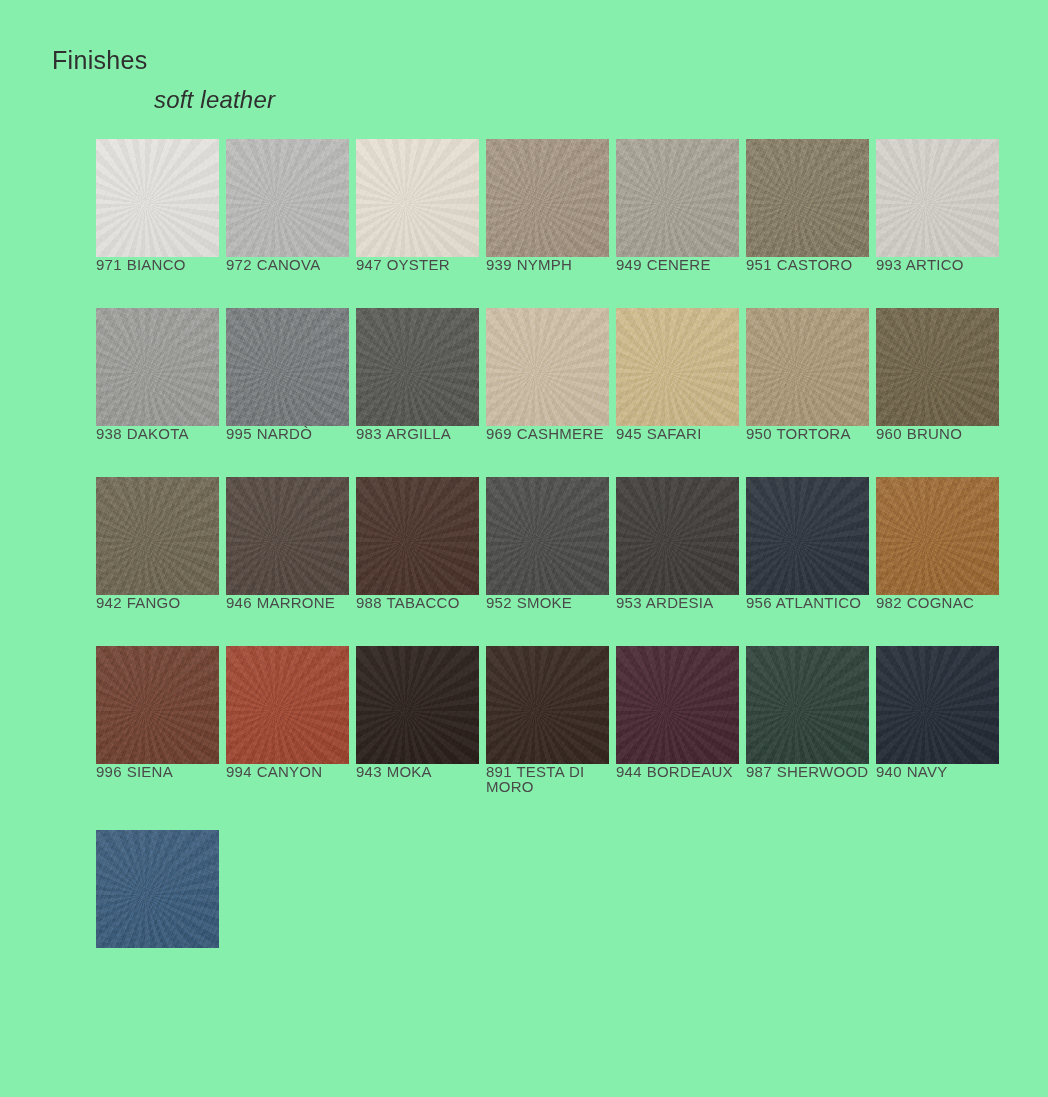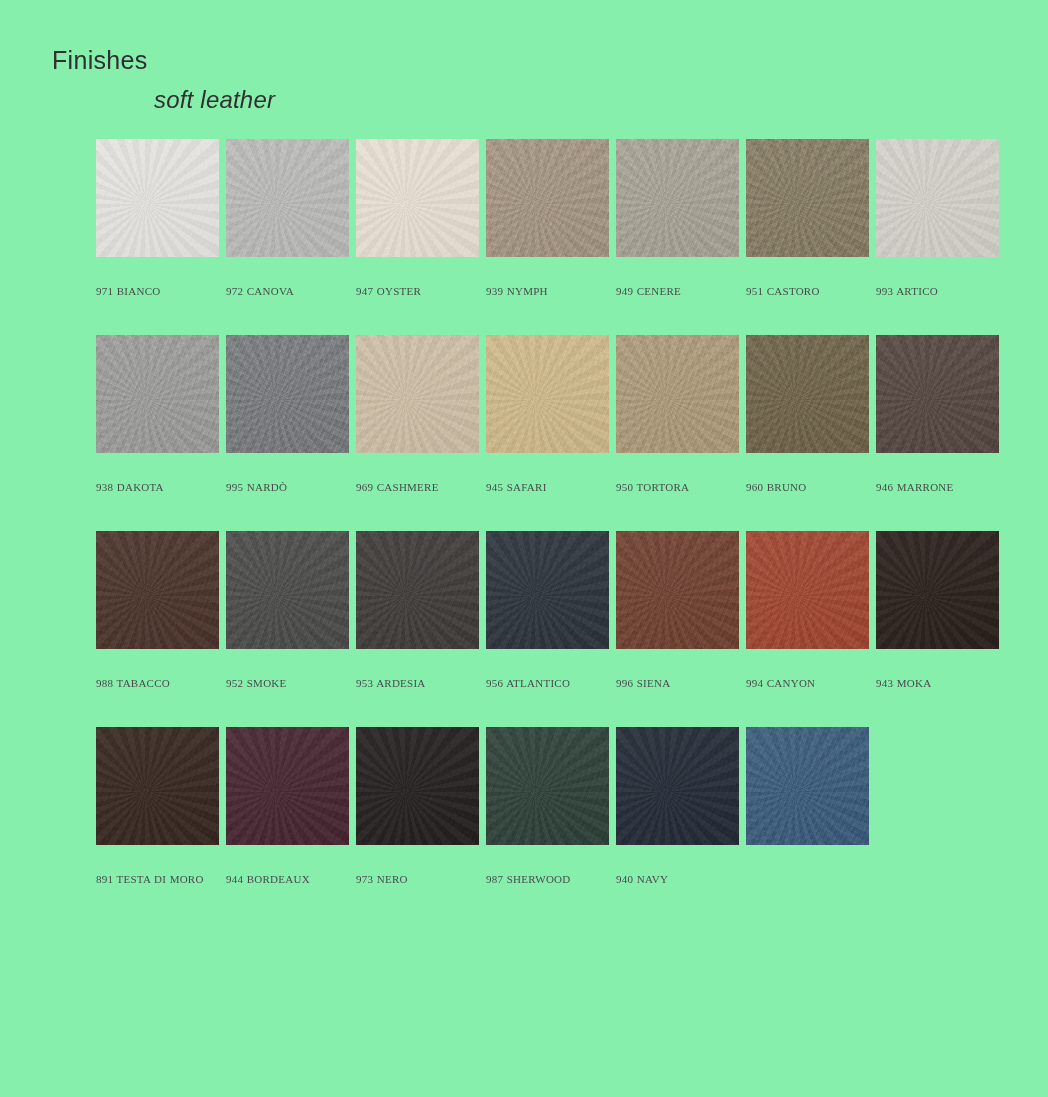--- a/index.html
+++ b/index.html
@@ -89,26 +89,26 @@
     content: "";
     position: absolute;
     inset: 0;
     background-image:
       repeating-conic-gradient(from 18deg at 40% 55%, rgba(255,255,255,0.035) 0deg 6deg, rgba(0,0,0,0.035) 6deg 12deg),
       linear-gradient(160deg, rgba(255,255,255,0.05), rgba(0,0,0,0.03));
     pointer-events: none;
   }
 
   .swatch-label {
-    margin-top: 27px;
-    font-size: 11px;
+    margin-top: 0;
+    font-size: 15px;
     line-height: 15px;
     letter-spacing: 0.25px;
     color: #4a4a4a;
-    font-family: Liberation Serif, serif;
+    font-family: Liberation Sans, sans-serif;
     text-transform: uppercase;
     white-space: normal;
     word-spacing: 0.5px;
   }
 </style>
 </head>
 <body>
 
 <div class="page">
 
@@ -147,80 +147,88 @@
       </div>
       <div class="swatch-cell">
         <div class="swatch-chip" style="background-color: rgb(154, 154, 151);"></div>
         <div class="swatch-label">938 DAKOTA</div>
       </div>
       <div class="swatch-cell">
         <div class="swatch-chip" style="background-color: rgb(118, 121, 123);"></div>
         <div class="swatch-label">995 NARDÒ</div>
       </div>
       <div class="swatch-cell">
+        <div class="swatch-chip" style="background-color: rgb(86, 87, 81);"></div>
+        <div class="swatch-label">983 ARGILLA</div>
+      </div>
+      <div class="swatch-cell">
         <div class="swatch-chip" style="background-color: rgb(205, 189, 164);"></div>
         <div class="swatch-label">969 CASHMERE</div>
       </div>
       <div class="swatch-cell">
         <div class="swatch-chip" style="background-color: rgb(205, 184, 136);"></div>
         <div class="swatch-label">945 SAFARI</div>
       </div>
       <div class="swatch-cell">
         <div class="swatch-chip" style="background-color: rgb(171, 152, 119);"></div>
         <div class="swatch-label">950 TORTORA</div>
       </div>
       <div class="swatch-cell">
         <div class="swatch-chip" style="background-color: rgb(109, 98, 72);"></div>
         <div class="swatch-label">960 BRUNO</div>
       </div>
       <div class="swatch-cell">
+        <div class="swatch-chip" style="background-color: rgb(110, 102, 82);"></div>
+        <div class="swatch-label">942 FANGO</div>
+      </div>
+      <div class="swatch-cell">
         <div class="swatch-chip" style="background-color: rgb(83, 70, 63);"></div>
         <div class="swatch-label">946 MARRONE</div>
       </div>
       <div class="swatch-cell">
         <div class="swatch-chip" style="background-color: rgb(74, 51, 42);"></div>
         <div class="swatch-label">988 TABACCO</div>
       </div>
       <div class="swatch-cell">
         <div class="swatch-chip" style="background-color: rgb(74, 75, 73);"></div>
         <div class="swatch-label">952 SMOKE</div>
       </div>
       <div class="swatch-cell">
         <div class="swatch-chip" style="background-color: rgb(62, 59, 56);"></div>
         <div class="swatch-label">953 ARDESIA</div>
       </div>
       <div class="swatch-cell">
         <div class="swatch-chip" style="background-color: rgb(44, 51, 60);"></div>
         <div class="swatch-label">956 ATLANTICO</div>
       </div>
       <div class="swatch-cell">
+        <div class="swatch-chip" style="background-color: rgb(155, 104, 51);"></div>
+        <div class="swatch-label">982 COGNAC</div>
+      </div>
+      <div class="swatch-cell">
         <div class="swatch-chip" style="background-color: rgb(110, 64, 48);"></div>
         <div class="swatch-label">996 SIENA</div>
       </div>
       <div class="swatch-cell">
         <div class="swatch-chip" style="background-color: rgb(158, 69, 48);"></div>
         <div class="swatch-label">994 CANYON</div>
       </div>
       <div class="swatch-cell">
         <div class="swatch-chip" style="background-color: rgb(42, 31, 27);"></div>
         <div class="swatch-label">943 MOKA</div>
       </div>
       <div class="swatch-cell">
         <div class="swatch-chip" style="background-color: rgb(53, 39, 31);"></div>
         <div class="swatch-label">891 TESTA DI MORO</div>
       </div>
       <div class="swatch-cell">
         <div class="swatch-chip" style="background-color: rgb(69, 37, 48);"></div>
         <div class="swatch-label">944 BORDEAUX</div>
       </div>
       <div class="swatch-cell">
-        <div class="swatch-chip" style="background-color: rgb(35, 31, 31);"></div>
-        <div class="swatch-label">973 NERO</div>
-      </div>
-      <div class="swatch-cell">
         <div class="swatch-chip" style="background-color: rgb(45, 64, 56);"></div>
         <div class="swatch-label">987 SHERWOOD</div>
       </div>
       <div class="swatch-cell">
         <div class="swatch-chip" style="background-color: rgb(35, 42, 53);"></div>
         <div class="swatch-label">940 NAVY</div>
       </div>
       <div class="swatch-cell">
         <div class="swatch-chip" style="background-color: rgb(57, 90, 121);"></div>
       </div>

